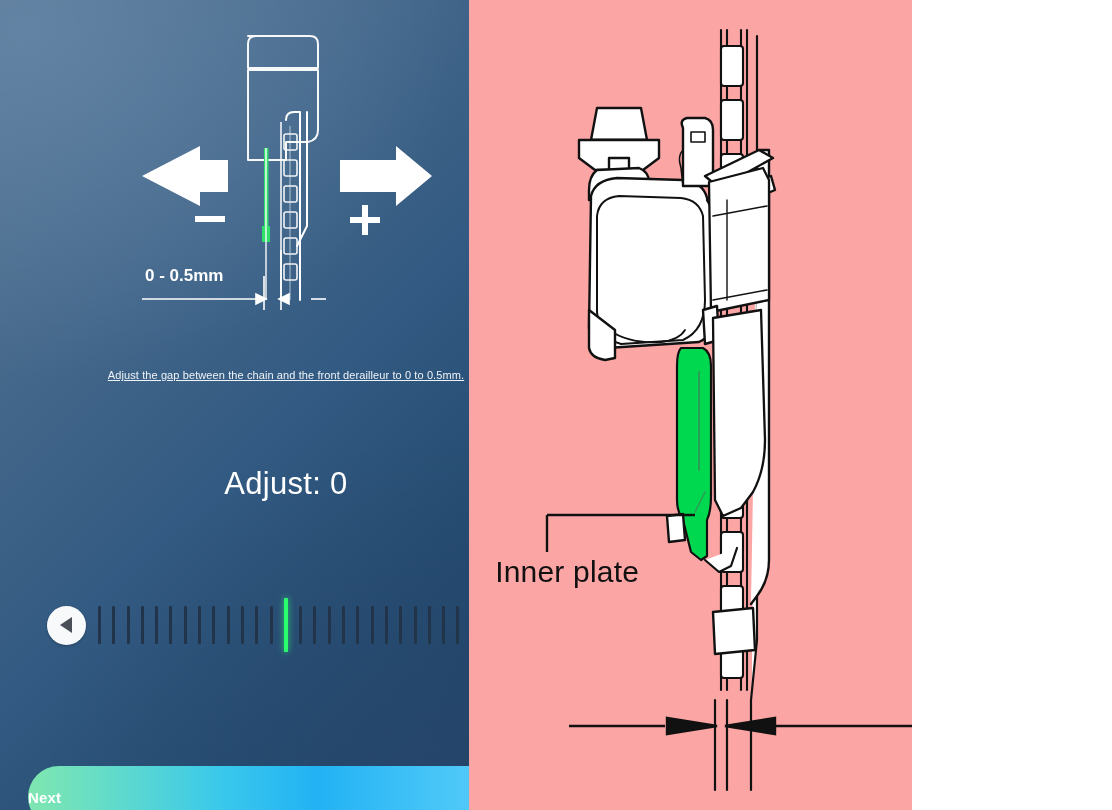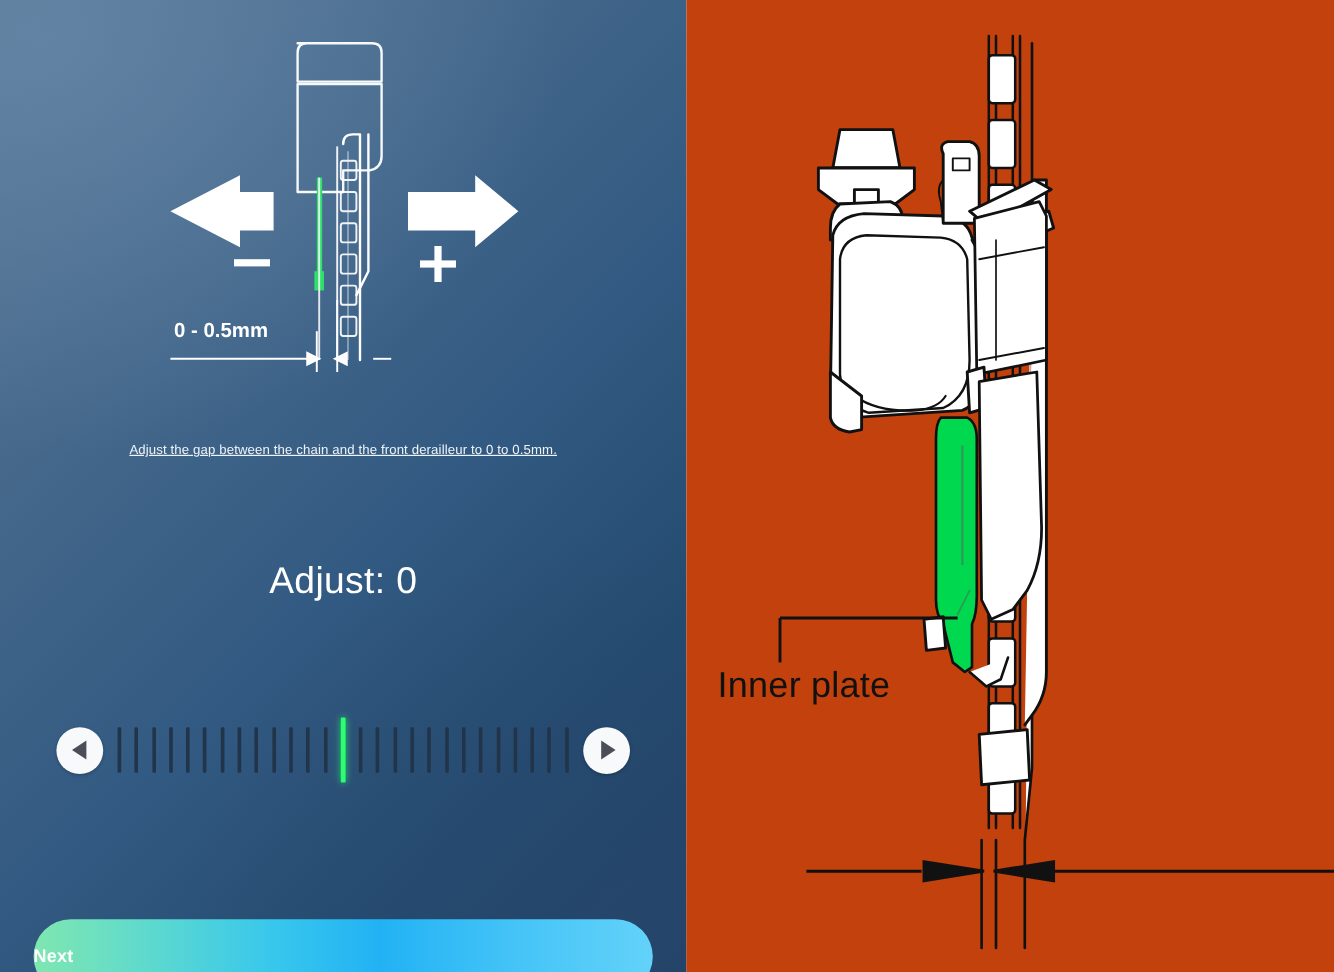--- a/index.html
+++ b/index.html
@@ -4,21 +4,21 @@
 <style>
   * { box-sizing: border-box; margin: 0; padding: 0; }
   html, body {
     width: 1112px; height: 810px;
     overflow: hidden;
     font-family: "Liberation Sans", sans-serif;
     background: #ffffff;
   }
   #app {
     position: relative;
-    width: 1112px; height: 810px;
+    width: 912px; height: 810px;
     display: flex;
   }
 
   
   #left-panel {
     position: relative;
     width: 572px; height: 810px;
     background:
       radial-gradient(ellipse 700px 560px at 6% 4%, rgba(110,145,180,0.55) 0%, rgba(110,145,180,0.0) 62%),
       radial-gradient(ellipse 620px 520px at 96% 96%, rgba(44,72,110,0.55) 0%, rgba(44,72,110,0.0) 65%),
@@ -135,21 +135,21 @@
     color: #ffffff;
     font-size: 15px;
     font-weight: bold;
     letter-spacing: 0.2px;
   }
 
   
   #right-panel {
     position: relative;
     width: 540px; height: 810px;
-    background: #c2410c;
+    background: #fca5a5;
     overflow: hidden;
   }
   #right-svg { position: absolute; left: 0; top: 0; }
 
   .lbl-inner-plate {
     position: absolute;
     left: 26px; top: 555px;
     font-size: 30px;
     color: #111111;
     letter-spacing: 0.2px;

